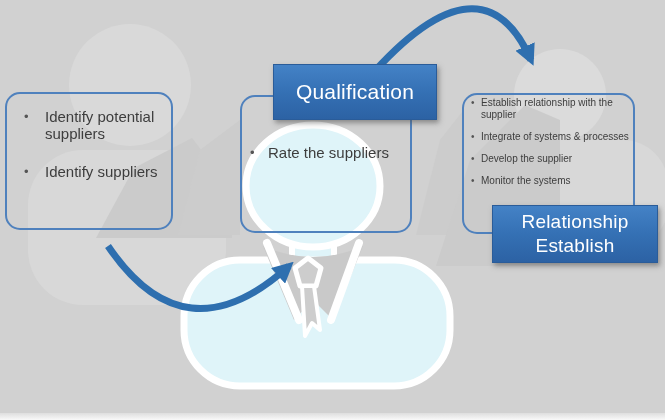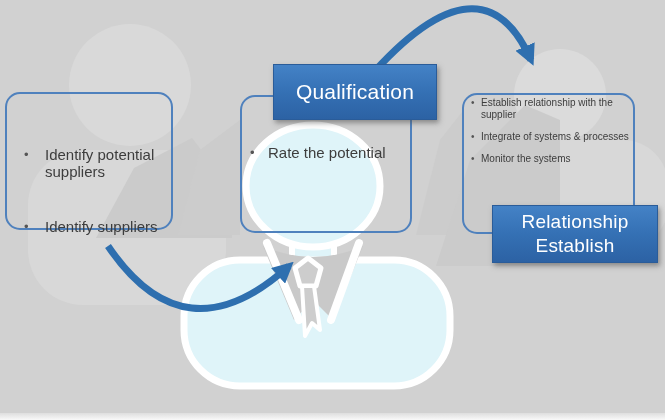--- a/index.html
+++ b/index.html
@@ -33,21 +33,21 @@
   .hdr-pre {left:22px; top:208px;width:190px;height:48px;font-size:20px;}
   .hdr-qual{left:273px;top:64px; width:164px;height:56px;font-size:21px;}
   .hdr-rel {left:492px;top:205px;width:166px;height:58px;font-size:19px;line-height:24px;}
   
   .bullets{
     position:absolute;margin:0;padding:0;list-style:none;color:#3d3d3d;
   }
   .bullets li{position:relative;}
   .bullets li::before{content:"\2022";position:absolute;color:#555;}
   .list-pre {left:20px; top:108px;width:152px;font-size:15px;line-height:17px;}
-  .list-pre  li{padding-left:25px;margin-bottom:21px;margin-top:38px;}
+  .list-pre  li{padding-left:25px;margin-bottom:21px;}
   .list-pre  li::before{left:4px;font-size:13px;}
   .list-qual{left:248px;top:144px;width:160px;font-size:15px;line-height:17px;}
   .list-qual li{padding-left:20px;margin-bottom:18px;}
   .list-qual li::before{left:2px;font-size:13px;}
   .list-rel {left:470px;top:97px;width:160px;font-size:10px;line-height:12px;}
   .list-rel  li{padding-left:11px;margin-bottom:10px;}
   .list-rel  li::before{left:1px;font-size:10px;}
 </style>
 </head>
 <body>
@@ -86,26 +86,27 @@
   </svg>
 
   <div class="outline-box outline-pre"></div>
   <ul class="bullets list-pre">
     <li>Identify potential suppliers</li>
     <li>Identify suppliers</li>
   </ul>
 
   <div class="outline-box outline-qual"></div>
   <ul class="bullets list-qual">
-    <li>Rate the potential</li>
+    <li>Rate the suppliers</li>
   </ul>
   <div class="header hdr-qual">Qualification</div>
 
   <div class="outline-box outline-rel"></div>
   <ul class="bullets list-rel">
     <li>Establish relationship with the supplier</li>
     <li>Integrate of systems &amp; processes</li>
+    <li>Develop the supplier</li>
     <li>Monitor the systems</li>
   </ul>
   <div class="header hdr-rel">Relationship Establish</div>
 
   <div class="bottom-strip"></div>
 </div>
 
 </body></html>

